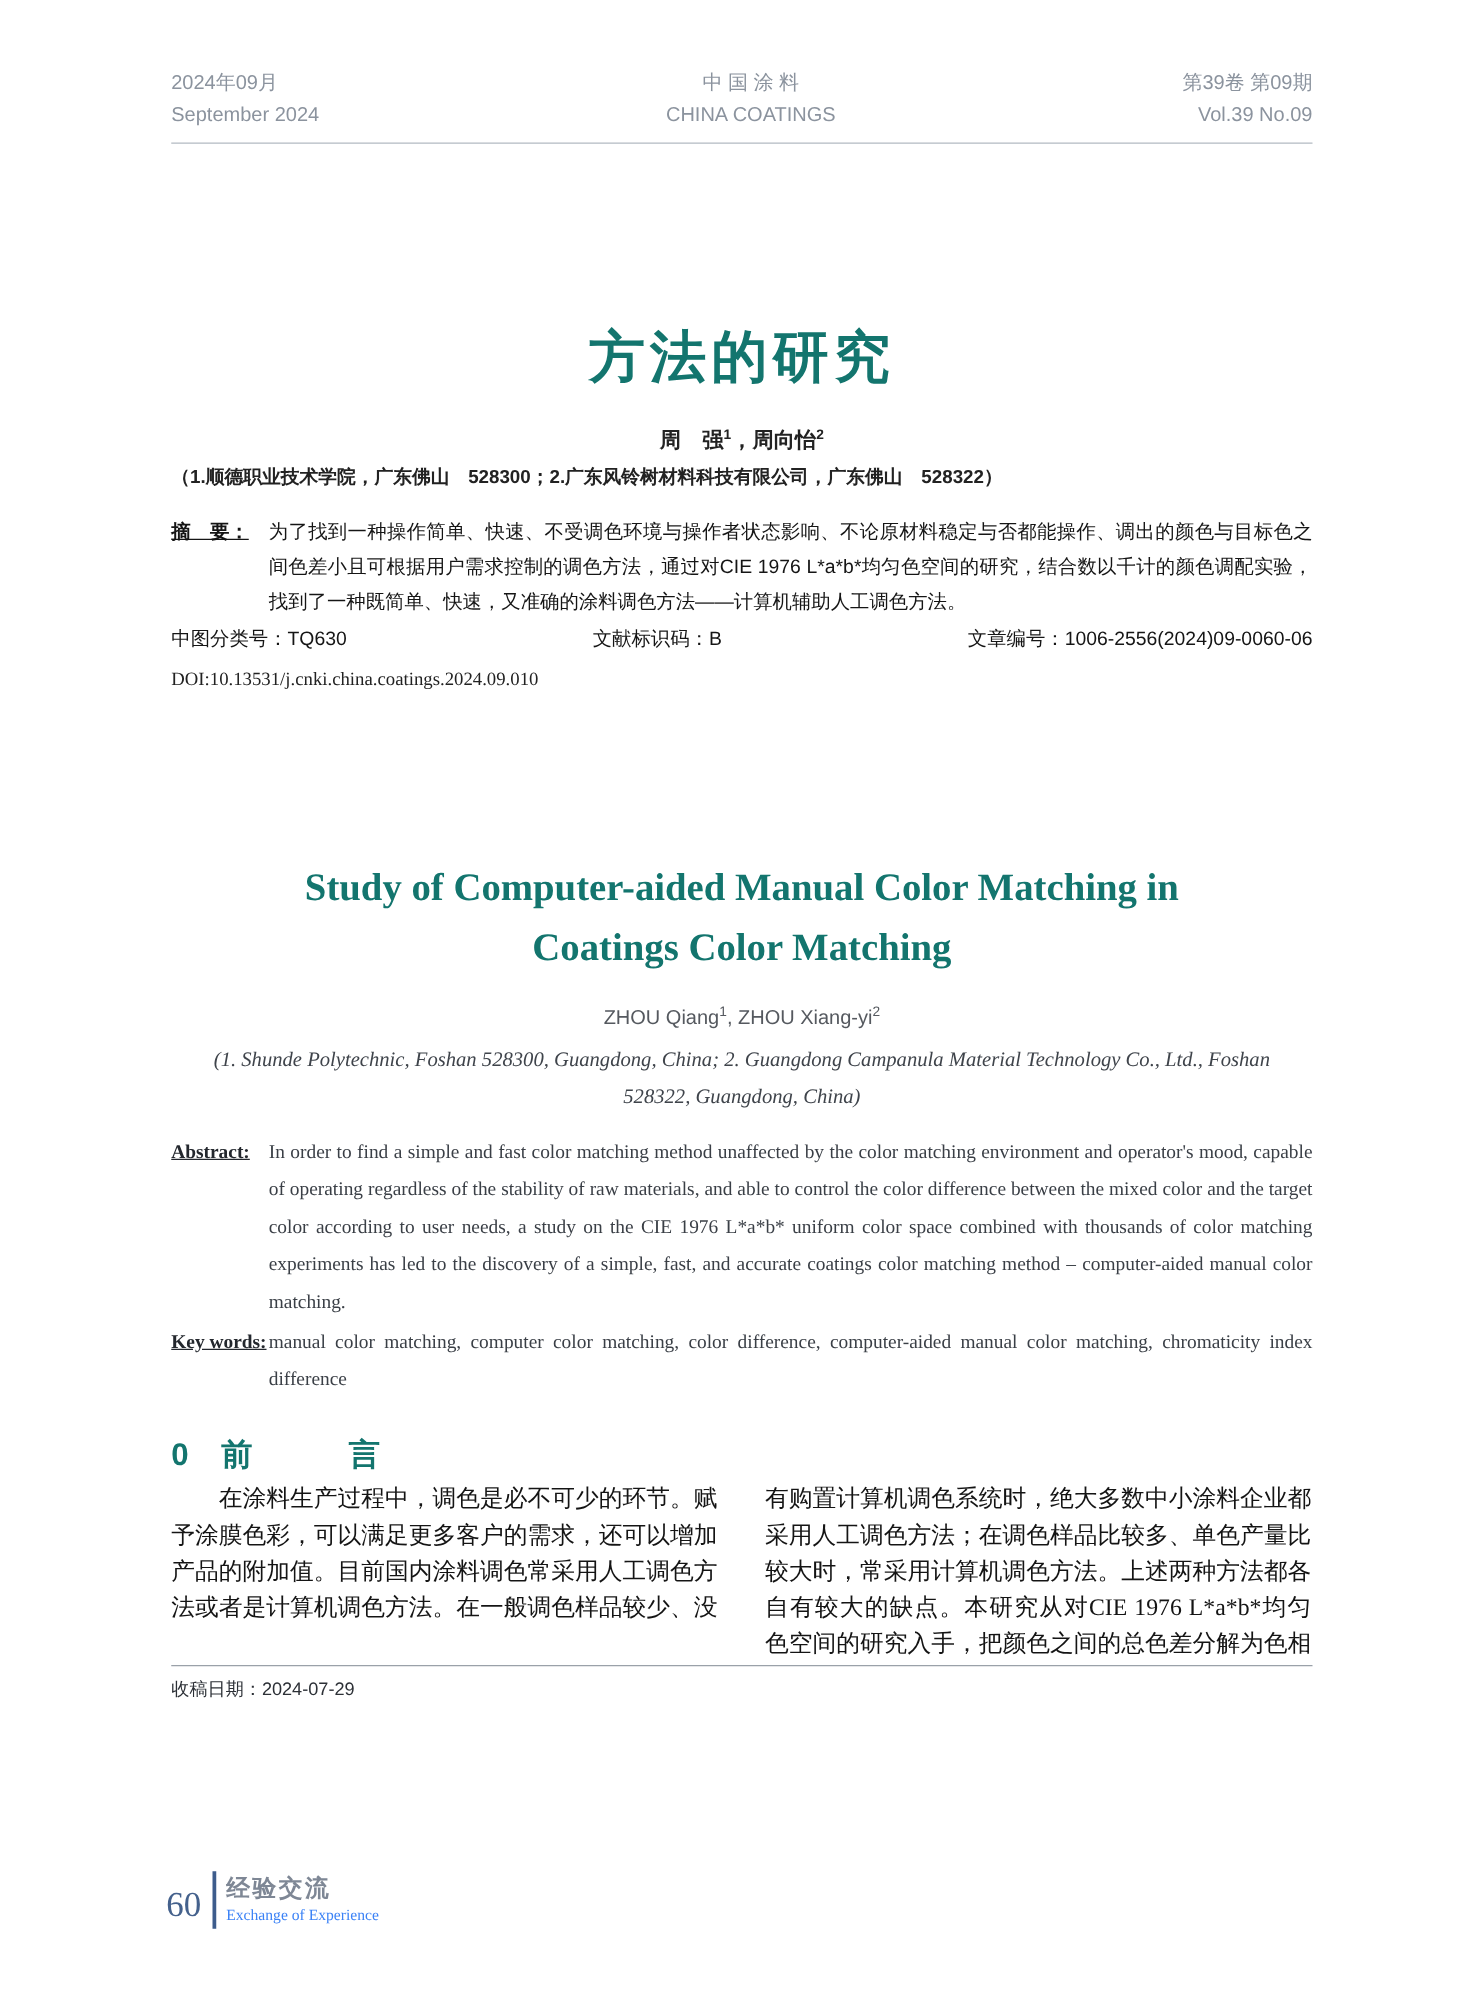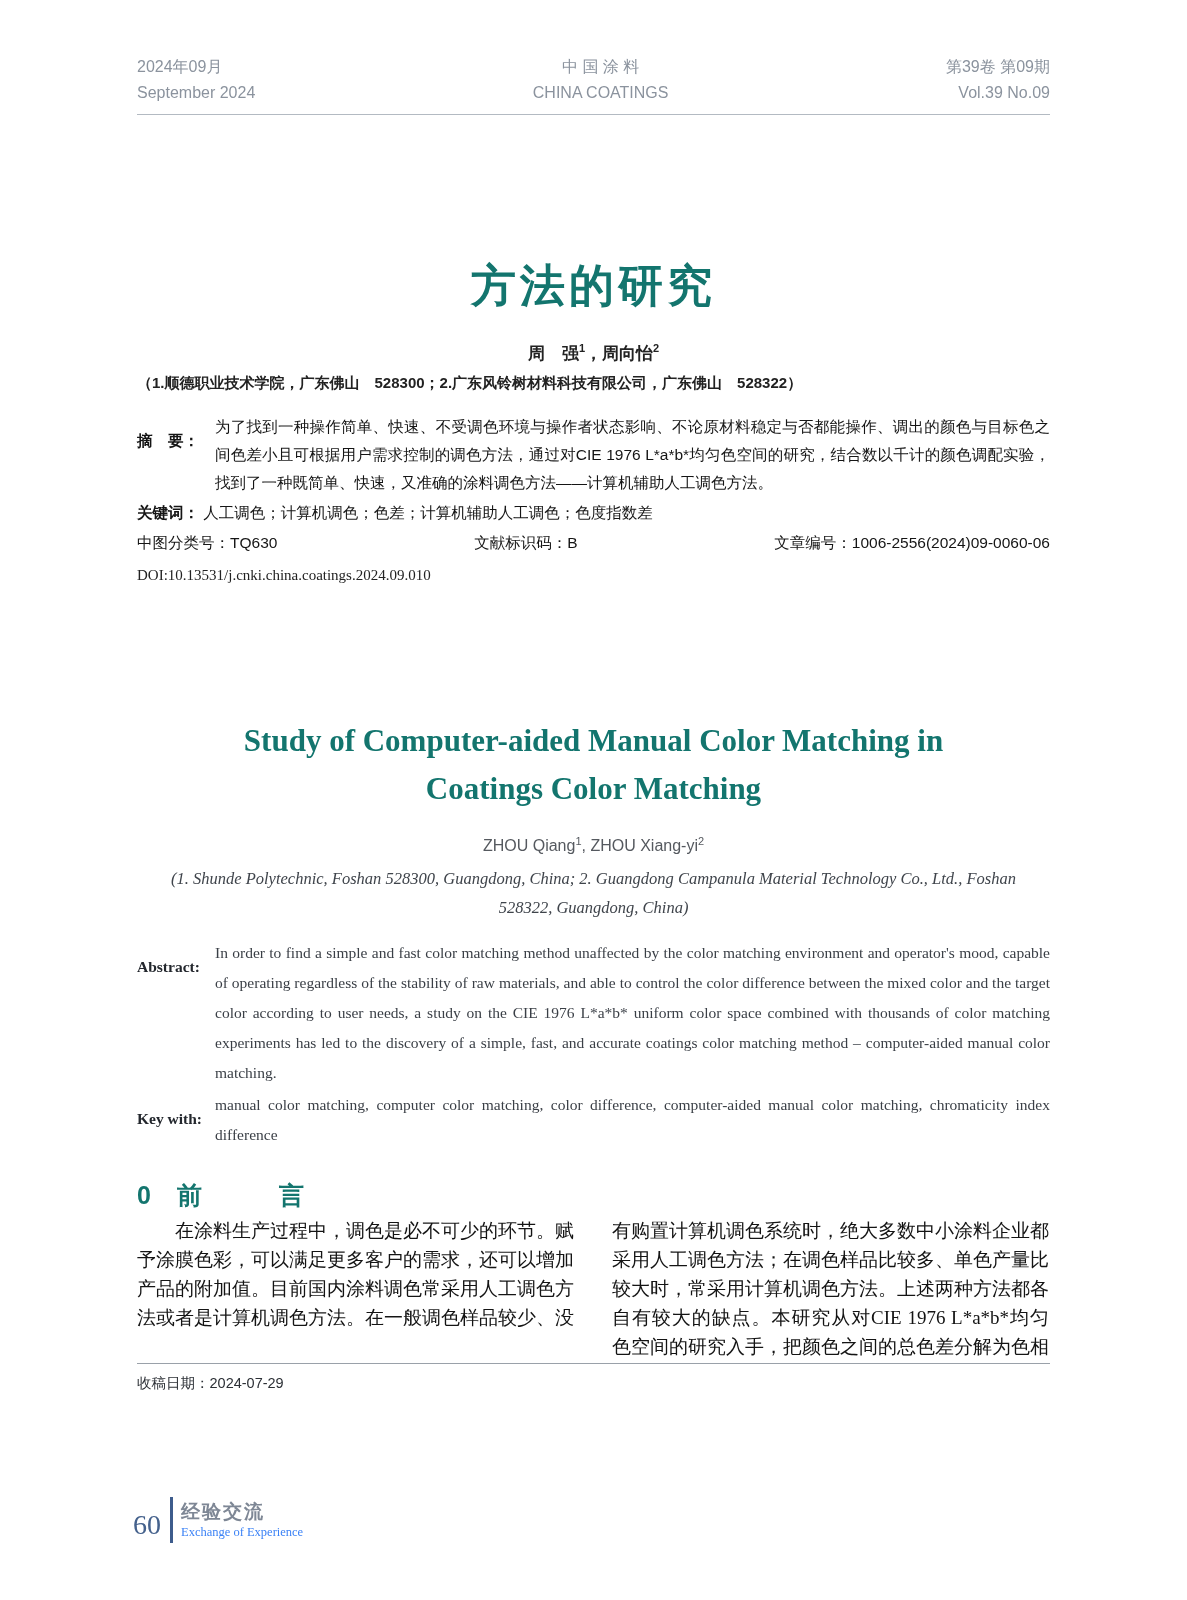--- a/index.html
+++ b/index.html
@@ -20,21 +20,21 @@
   .title-cn{
     margin-top:136px;text-align:center;color:#13756E;
     font-size:45px;font-weight:bold;letter-spacing:4px;line-height:70px;
   }
   .authors-cn{margin-top:14px;text-align:center;font-size:17px;font-weight:bold;color:#222;line-height:26px;}
   .authors-cn sup,.authors-en sup{font-size:11px;}
   .affil-cn{margin-top:4px;text-align:left;font-size:15px;font-weight:bold;color:#222;line-height:24px;}
   
   .meta-cn{margin-top:18px;font-size:15.5px;line-height:28px;color:#151515;}
   .hang{position:relative;padding-left:78px;text-align:justify;}
-  .hang .lbl{position:absolute;left:0;top:14px;font-weight:bold;white-space:nowrap;}
+  .hang .lbl{position:absolute;left:0;top:0;font-weight:bold;white-space:nowrap;text-decoration:underline;}
   .kwline{margin-top:2px;}
   .kwline .lbl2{font-weight:bold;}
   .class-row{display:flex;justify-content:space-between;margin-top:2px;}
   .doi{margin-top:4px;font-family:"Liberation Serif",serif;font-size:15px;color:#222;}
   
   .title-en{
     margin-top:128px;text-align:center;color:#13756E;
     font-family:"Liberation Serif",serif;font-size:31px;font-weight:bold;line-height:48px;
   }
   .authors-en{margin-top:16px;text-align:center;font-size:16px;color:#55595f;line-height:24px;}
@@ -93,24 +93,20 @@
     <span>周　强</span><sup>1</sup><span>，</span><span>周向怡</span><sup>2</sup>
   </div>
 
   <div class="affil-cn">（1.顺德职业技术学院，广东佛山　528300；2.广东风铃树材料科技有限公司，广东佛山　528322）</div>
 
   <div class="meta-cn">
     <div class="hang">
       <span class="lbl">摘　要：</span>
       <span>为了找到一种操作简单、快速、不受调色环境与操作者状态影响、不论原材料稳定与否都能操作、调出的颜色与目标色之间色差小且可根据用户需求控制的调色方法，通过对CIE 1976 L*a*b*均匀色空间的研究，结合数以千计的颜色调配实验，找到了一种既简单、快速，又准确的涂料调色方法——计算机辅助人工调色方法。</span>
     </div>
-    <div class="kwline">
-      <span class="lbl2">关键词：</span>
-      <span>人工调色；计算机调色；色差；计算机辅助人工调色；色度指数差</span>
-    </div>
     <div class="class-row">
       <div>
         <span>中图分类号：</span><span>TQ630</span>
       </div>
       <div>
         <span>文献标识码：</span><span>B</span>
       </div>
       <div>
         <span>文章编号：</span><span>1006-2556(2024)09-0060-06</span>
       </div>
@@ -131,21 +127,21 @@
     <div>(1. Shunde Polytechnic, Foshan 528300, Guangdong, China; 2. Guangdong Campanula Material Technology Co., Ltd., Foshan</div>
     <div>528322, Guangdong, China)</div>
   </div>
 
   <div class="meta-en">
     <div class="hang">
       <span class="lbl" style="font-weight:bold;">Abstract:</span>
       <span>In order to find a simple and fast color matching method unaffected by the color matching environment and operator's mood, capable of operating regardless of the stability of raw materials, and able to control the color difference between the mixed color and the target color according to user needs, a study on the CIE 1976 L*a*b* uniform color space combined with thousands of color matching experiments has led to the discovery of a simple, fast, and accurate coatings color matching method – computer-aided manual color matching.</span>
     </div>
     <div class="hang kw-en">
-      <span class="lbl" style="font-weight:bold;">Key with:</span>
+      <span class="lbl" style="font-weight:bold;">Key words:</span>
       <span>manual color matching, computer color matching, color difference, computer-aided manual color matching, chromaticity index difference</span>
     </div>
   </div>
 
   <div class="section-head">
     <span class="num">0</span><span class="ttl">前　言</span>
   </div>
 
   <div class="columns">
     <div class="col left">

